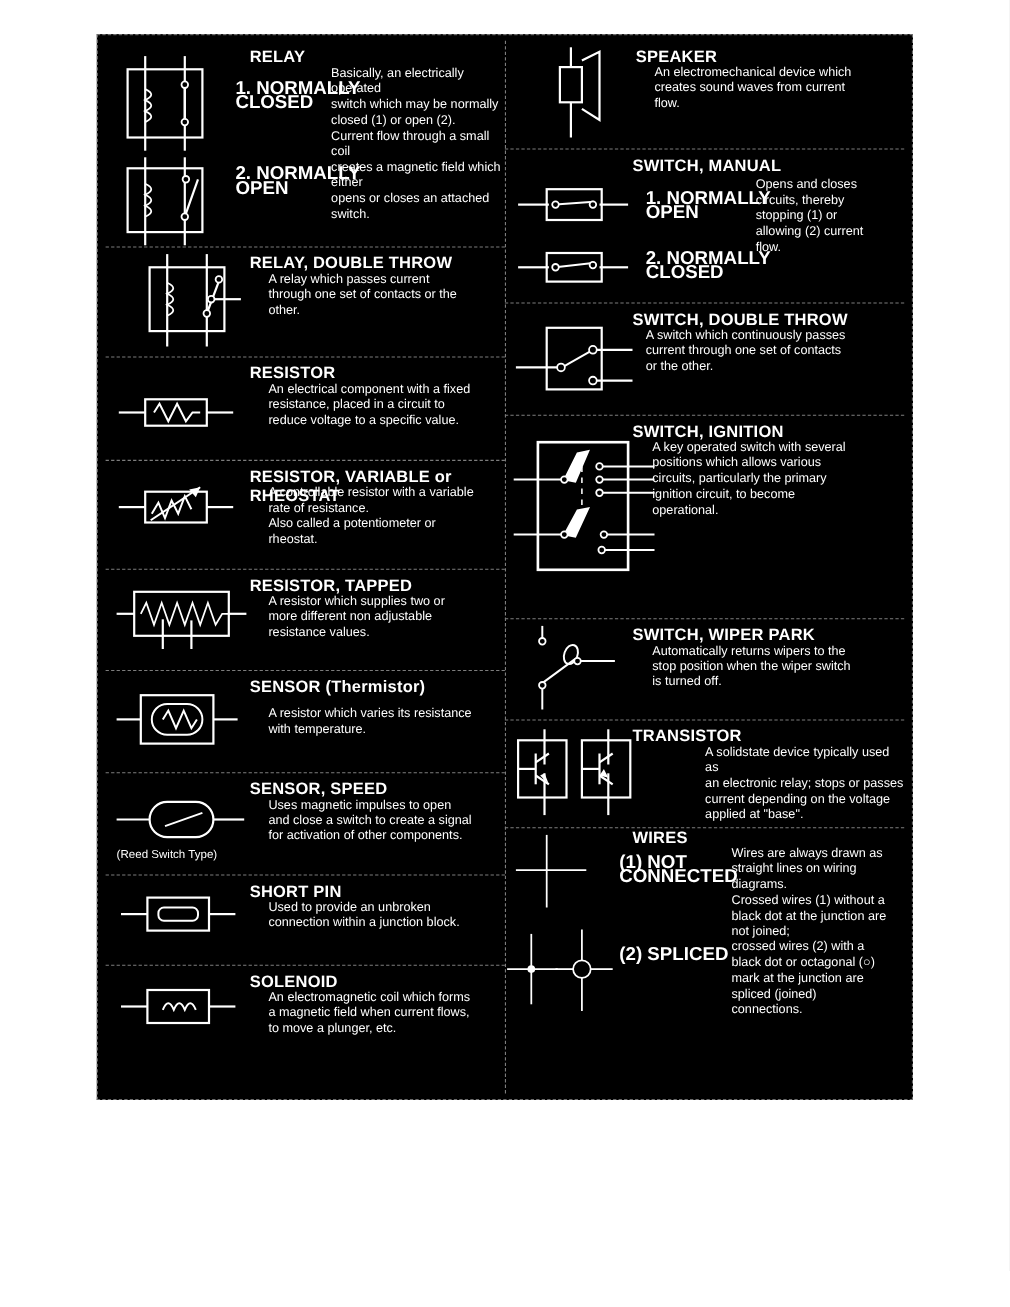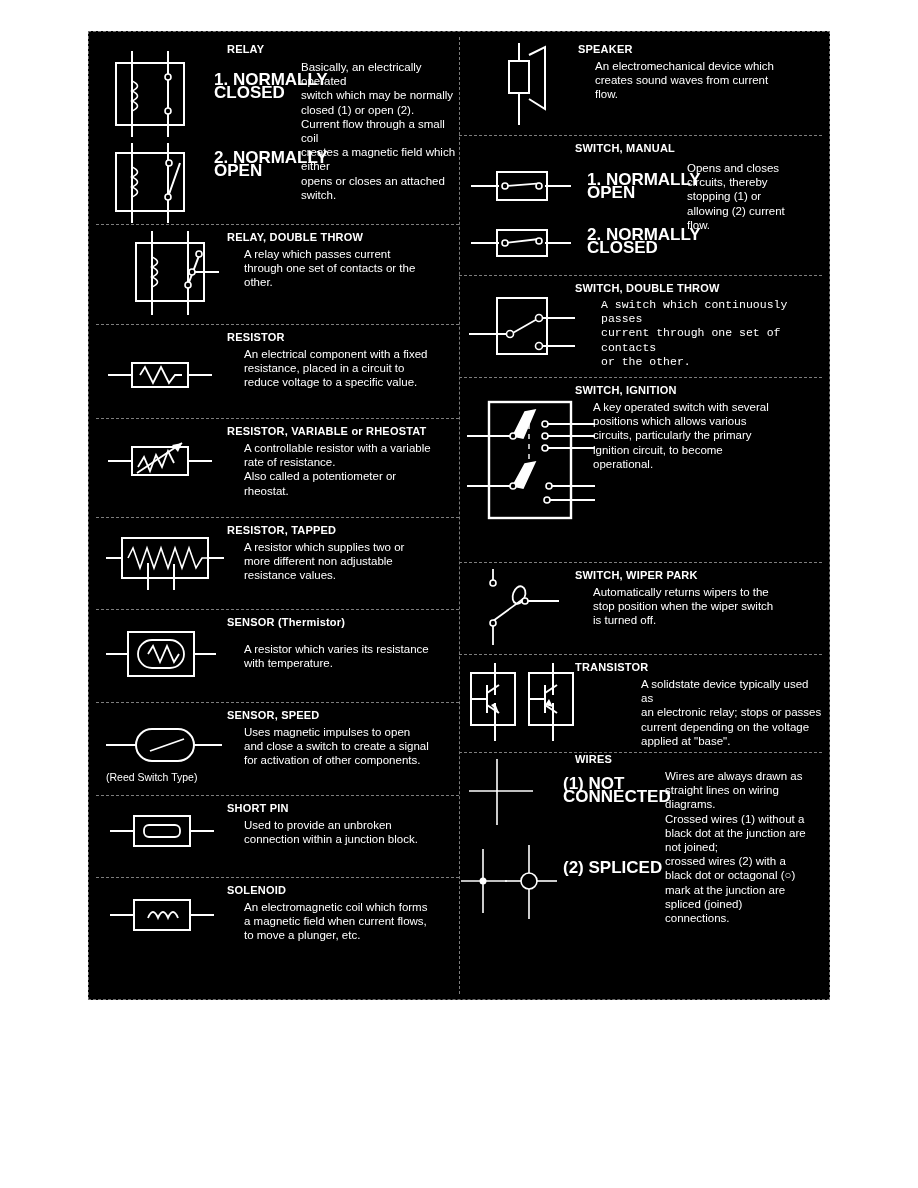--- a/index.html
+++ b/index.html
@@ -8,21 +8,21 @@
   #sheet{position:absolute;left:88px;top:31px;width:742px;height:969px;background:#000000;color:#ffffff;}
   #grid{position:absolute;left:8px;top:6px;width:726px;height:957px;}
   .col{position:absolute;top:0;width:363px;height:957px;}
   .col-left{left:0;border-right:1px dashed #7d7d7d;}
   .col-right{left:363px;}
   .row{position:relative;border-bottom:1px dashed #7d7d7d;box-sizing:border-box;}
   .row.last{border-bottom:0;}
   .sym{position:absolute;left:2px;top:0;width:118px;height:100%;}
   .sym svg{position:absolute;left:0;top:0;overflow:visible;}
   .txt{position:absolute;}
-  .ttl{font-weight:bold;font-size:11px;letter-spacing:.2px;}
+  .ttl{font-weight:bold;font-size:15px;letter-spacing:.2px;}
   .bdy{font-size:11.5px;line-height:14.2px;}
   .lbl{font-weight:bold;font-size:17px;line-height:13.4px;}
   .cap{font-size:10.5px;}
   .ttl,.bdy,.lbl,.cap{color:#ffffff;white-space:pre-line;}
   .dash-outer{position:absolute;left:0;top:0;right:0;bottom:0;border:1px dashed #6e6e6e;box-sizing:border-box;}
 </style>
 </head>
 <body>
 
 <div id="sheet">
@@ -275,21 +275,21 @@
               <line x1="72" y1="42" x2="108" y2="42"></line>
               <line x1="72" y1="70" x2="108" y2="70"></line>
               <line x1="44" y1="58" x2="72" y2="42" stroke-width="1.8"></line>
             </g>
             <circle cx="43" cy="58" r="3.5" stroke="#fff" stroke-width="1.6" fill="#000"></circle>
             <circle cx="72" cy="42" r="3.5" stroke="#fff" stroke-width="1.6" fill="#000"></circle>
             <circle cx="72" cy="70" r="3.5" stroke="#fff" stroke-width="1.6" fill="#000"></circle>
           </svg>
         </div>
         <div class="txt ttl" style="left:116px;top:6px;">SWITCH, DOUBLE THROW</div>
-        <div class="txt bdy" style="left:142px;top:22px;font-family:Liberation Mono, monospace;">A switch which continuously passes
+        <div class="txt bdy" style="left:128px;top:22px;">A switch which continuously passes
 current through one set of contacts
 or the other.</div>
       </div>
 
       <div class="row" style="height:185px;">
         <div class="sym" style="left:8px;">
           <svg width="150" height="185" viewBox="0 0 150 185">
             <g stroke="#fff" fill="none" stroke-width="2.4">
               <rect x="22" y="24" width="82" height="116"></rect>
             </g>

